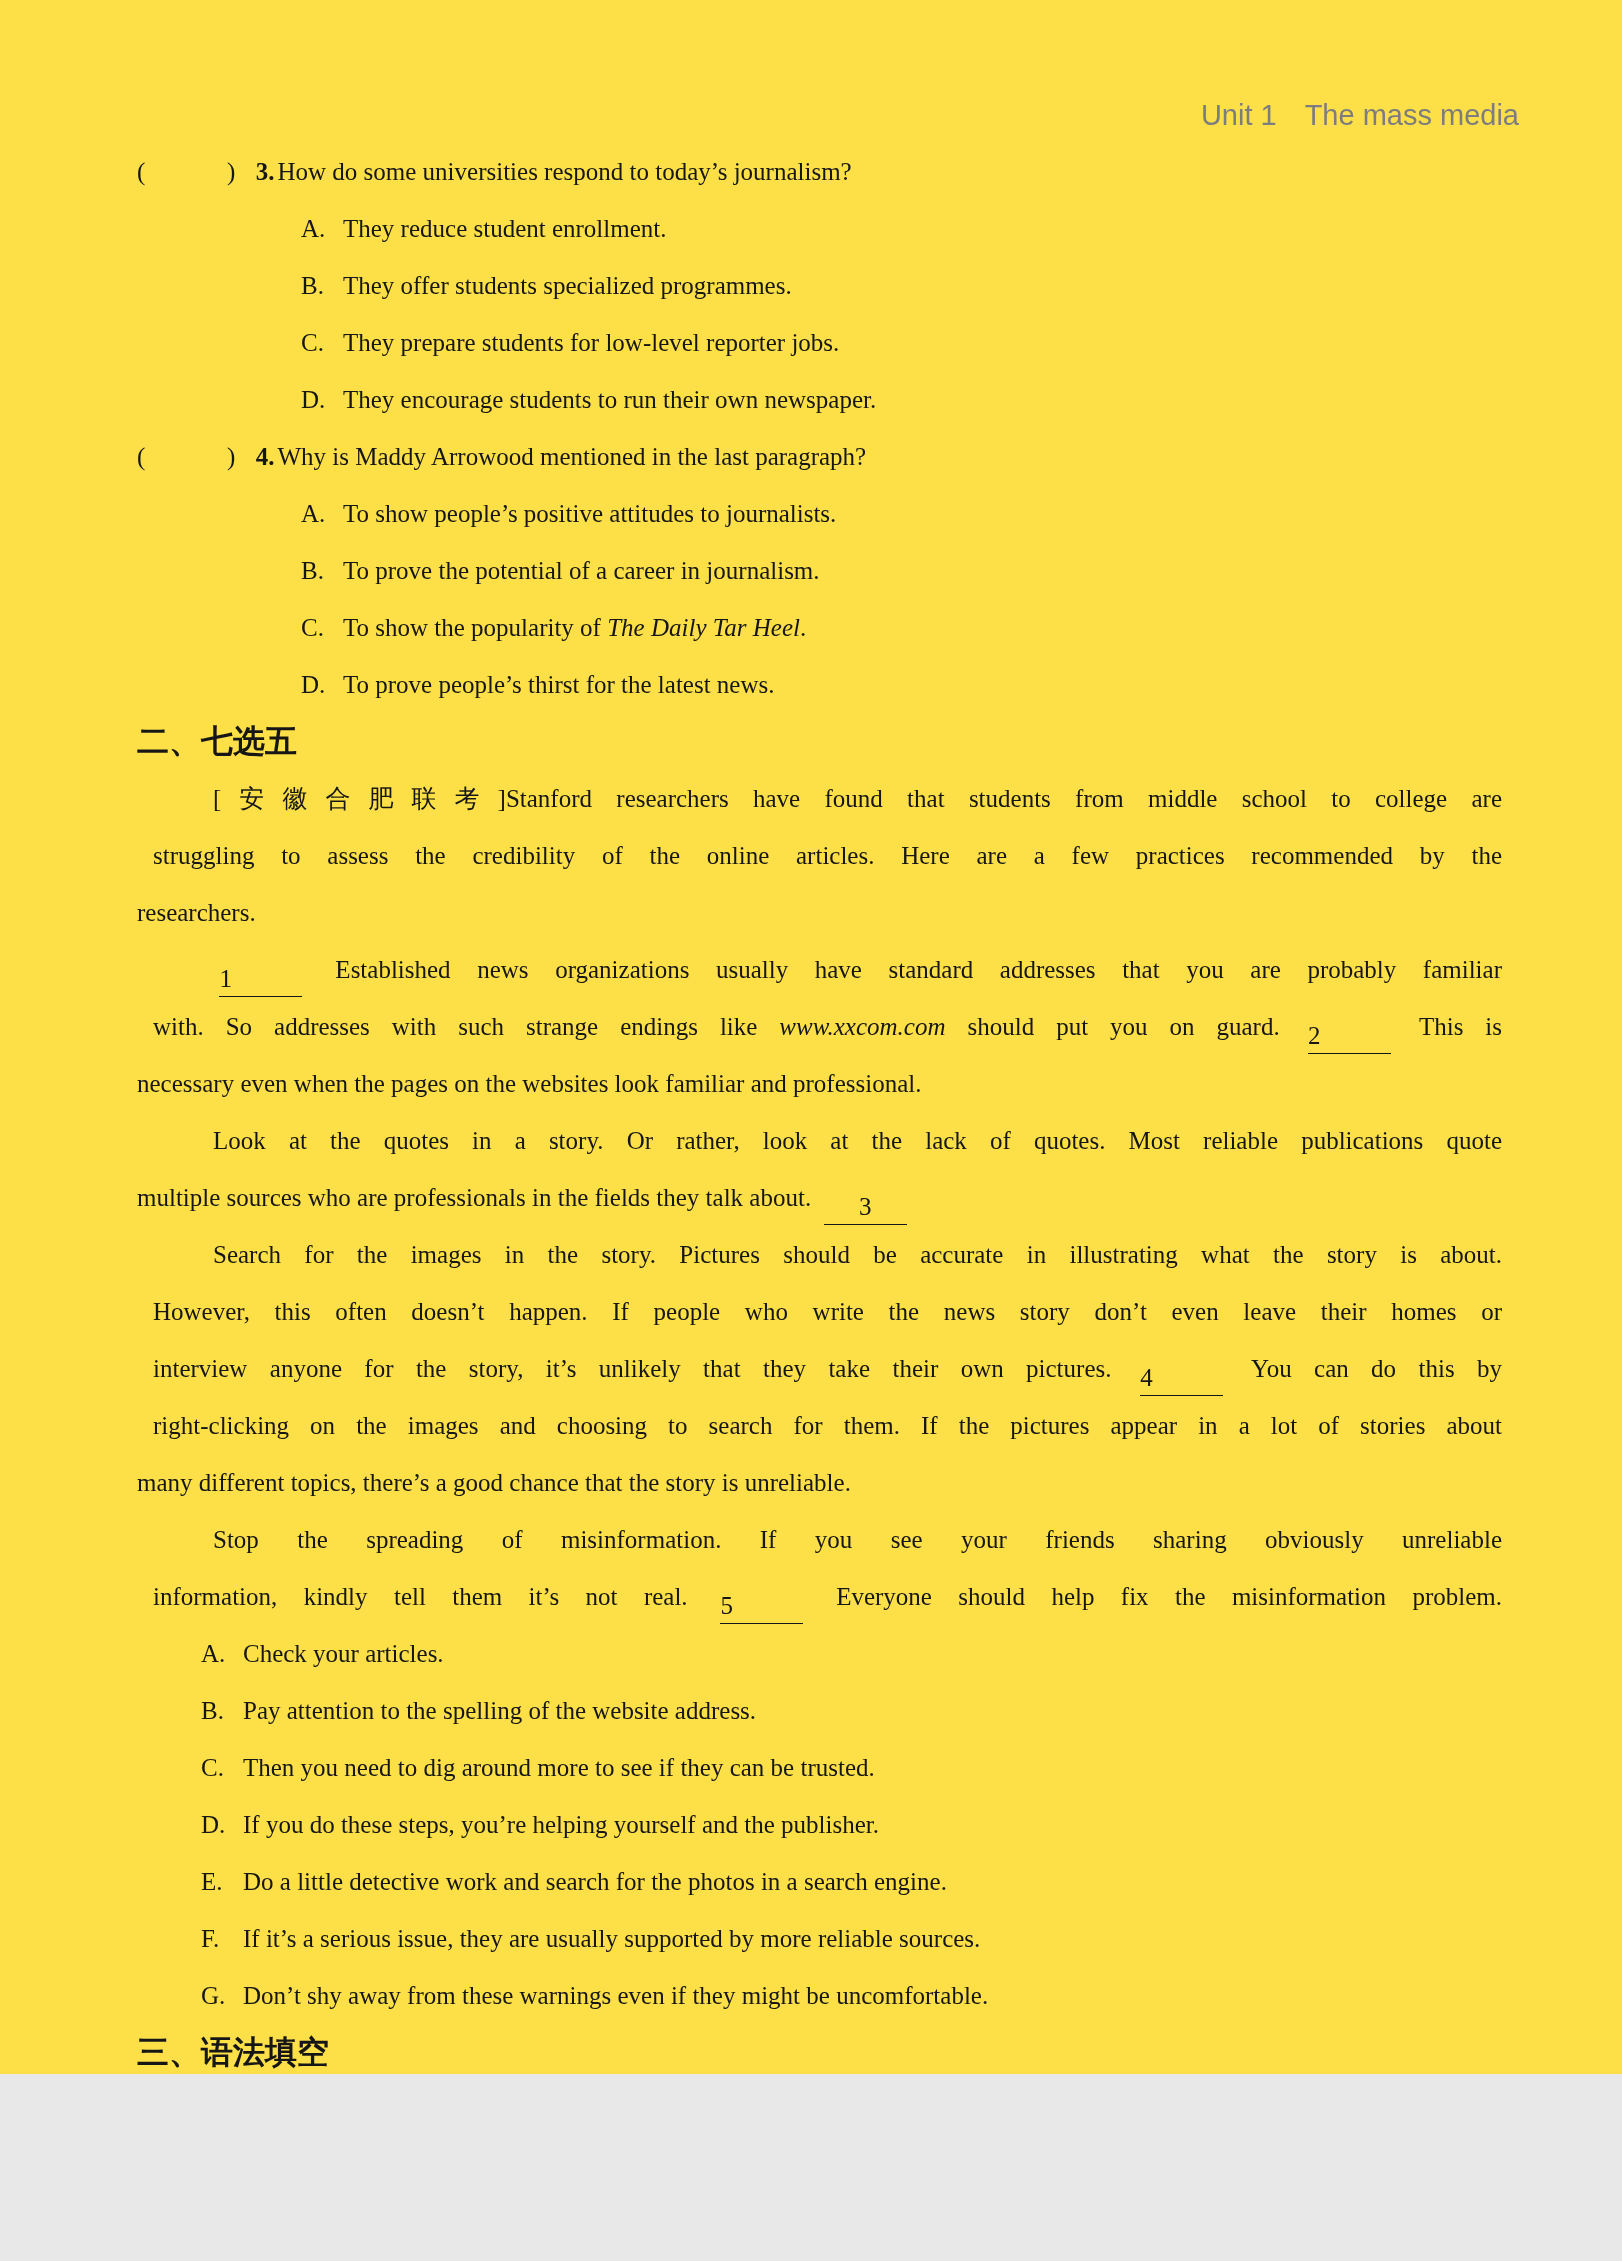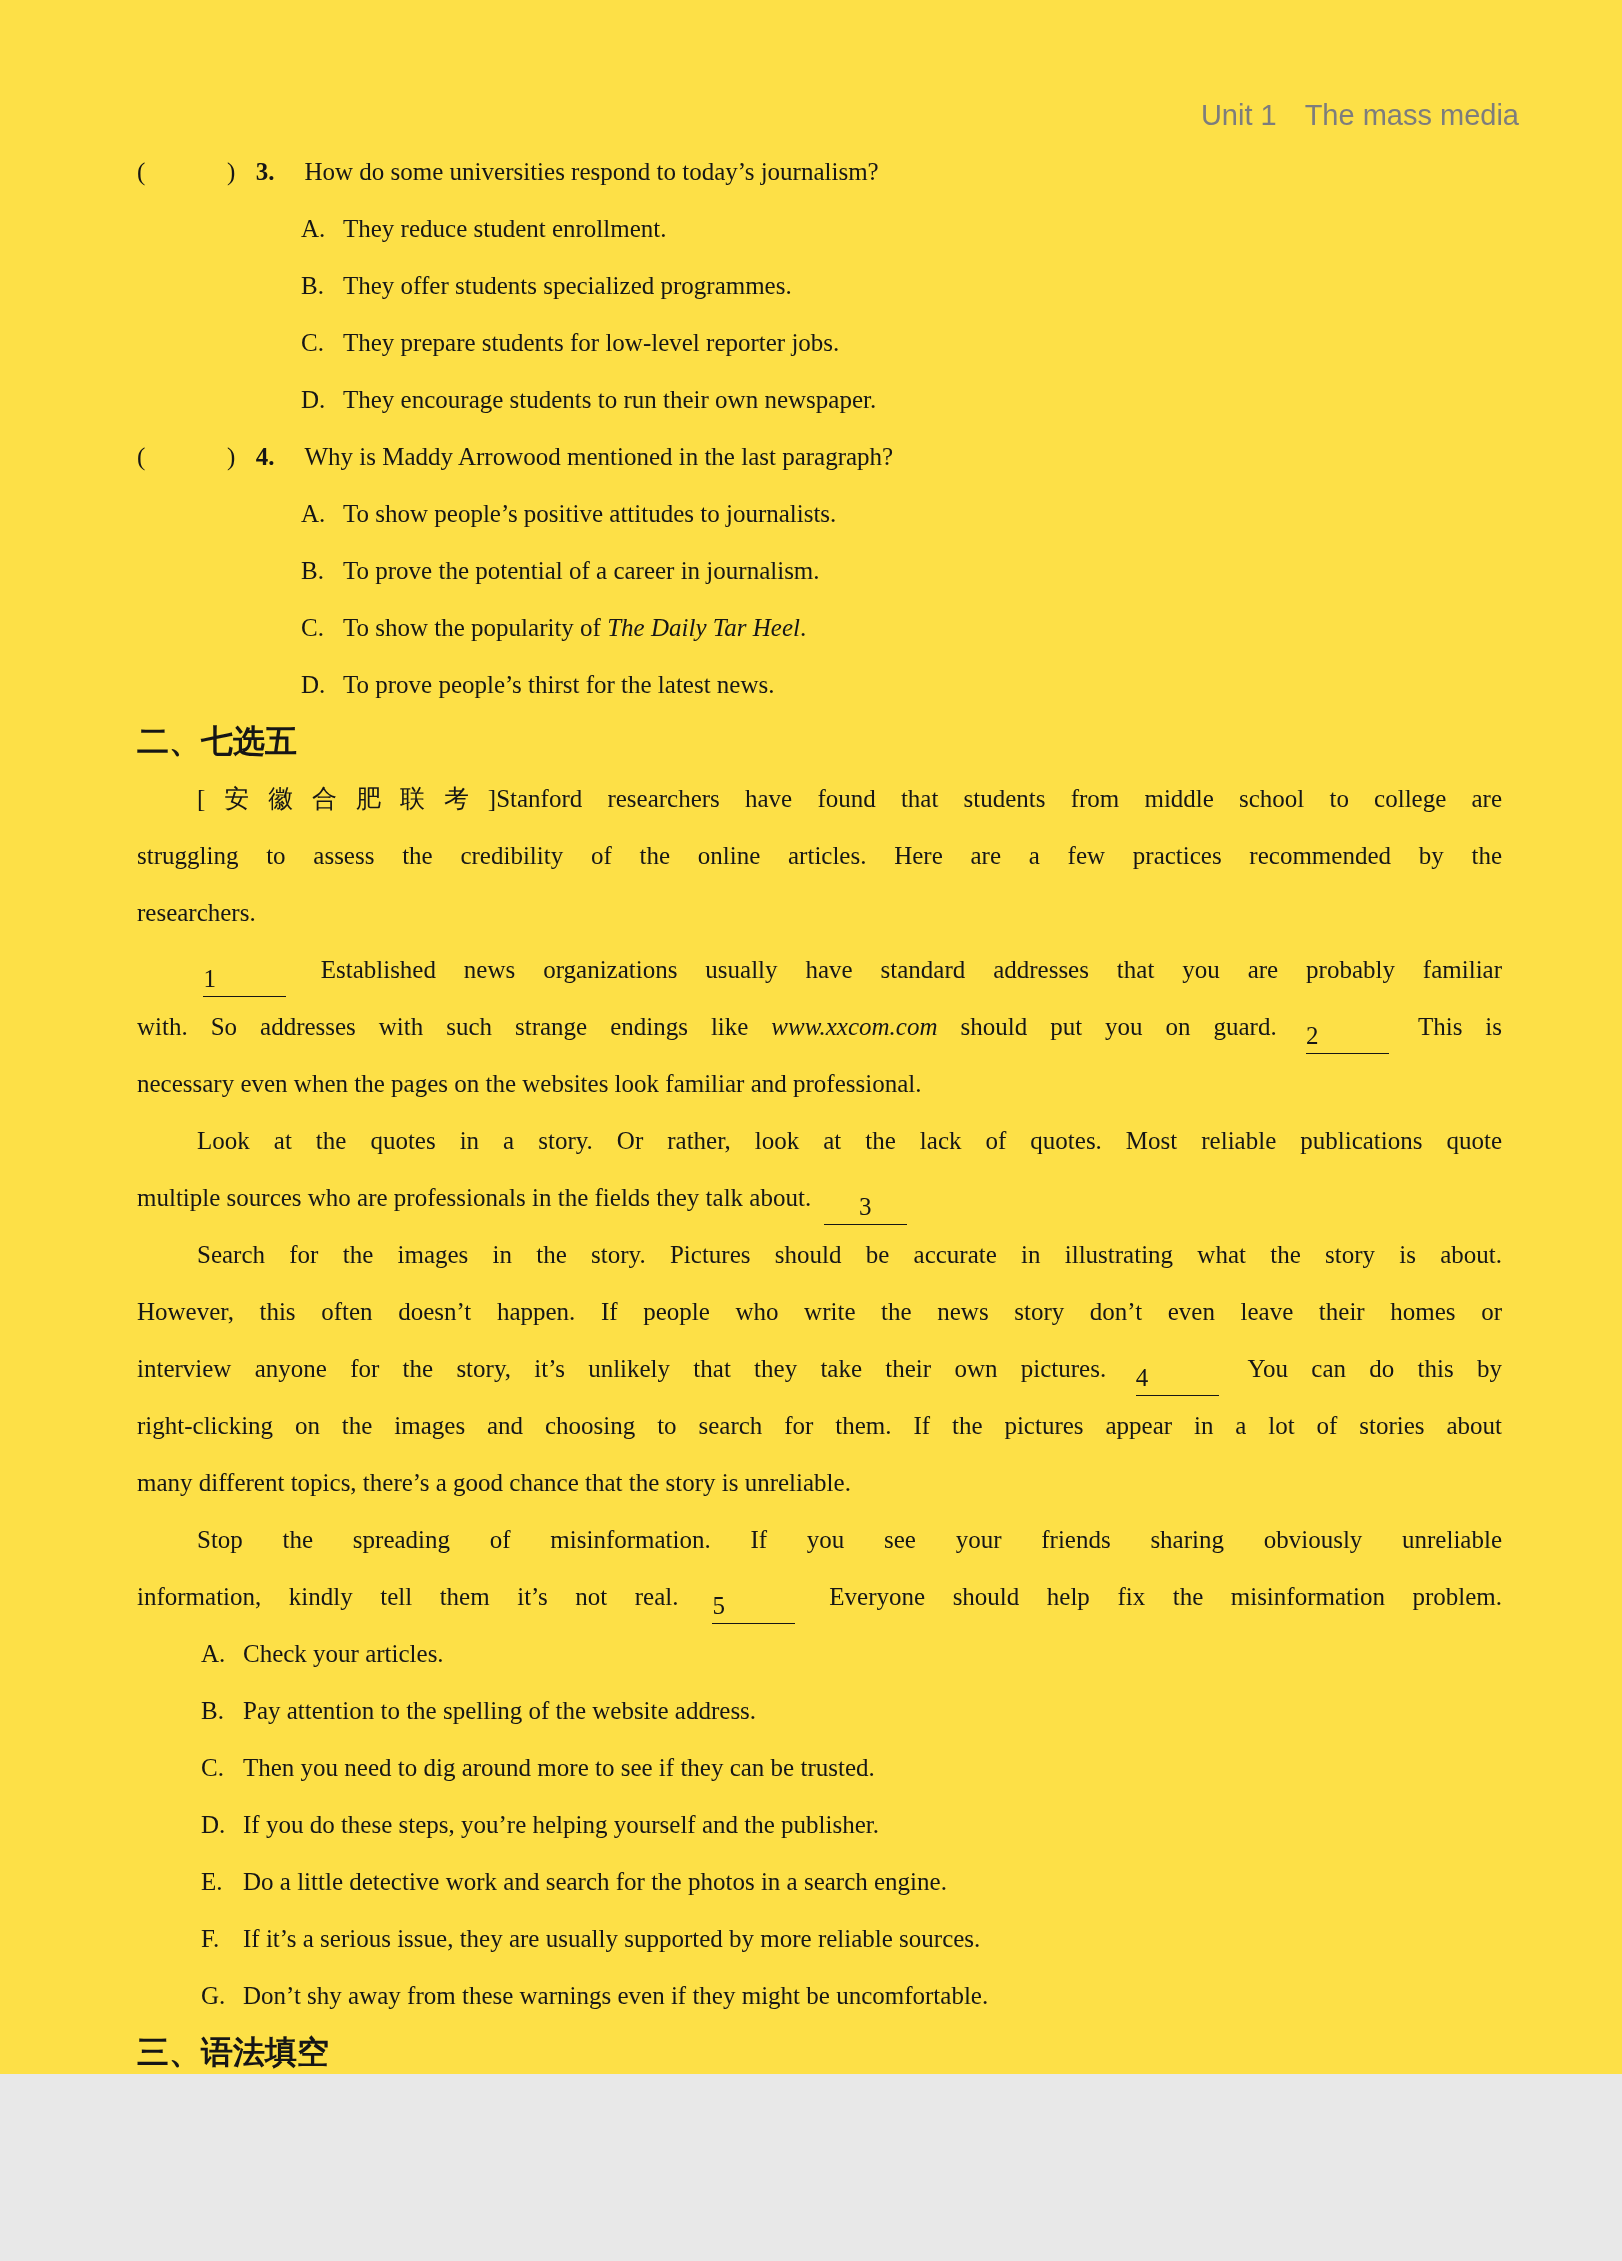--- a/index.html
+++ b/index.html
@@ -35,26 +35,27 @@
     line-height: 57px;
     font-size: 25px;
     white-space: nowrap;
   }
   .just {
     white-space: normal;
     text-align: justify;
     text-align-last: justify;
     -moz-text-align-last: justify;
     text-justify: inter-word;
+    margin-left: 16px;
   }
   .indent { text-indent: 60px; }
 
   .qline .paren-open { display: inline-block; width: 90px; }
   .qnum  { font-weight: bold; margin-left: 20.4px; }
-  .qtext { margin-left: 30px; }
+  .qtext { margin-left: 3px; }
 
   .q-opt { padding-left: 164px; }
   .c-opt { padding-left: 64px; }
   .opt-label { display: inline-block; min-width: 42px; }
 
   .sec {
     font-family: Liberation Sans, sans-serif;
     font-weight: bold;
     font-size: 32px;
   }

